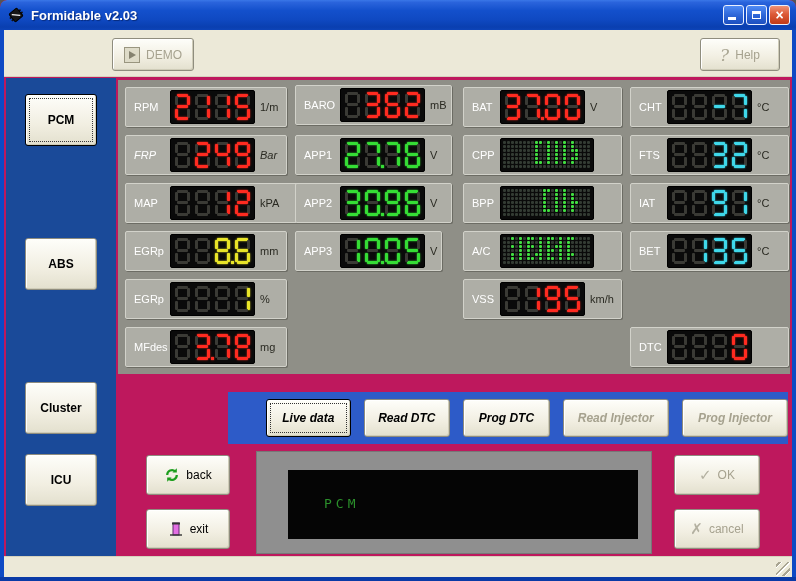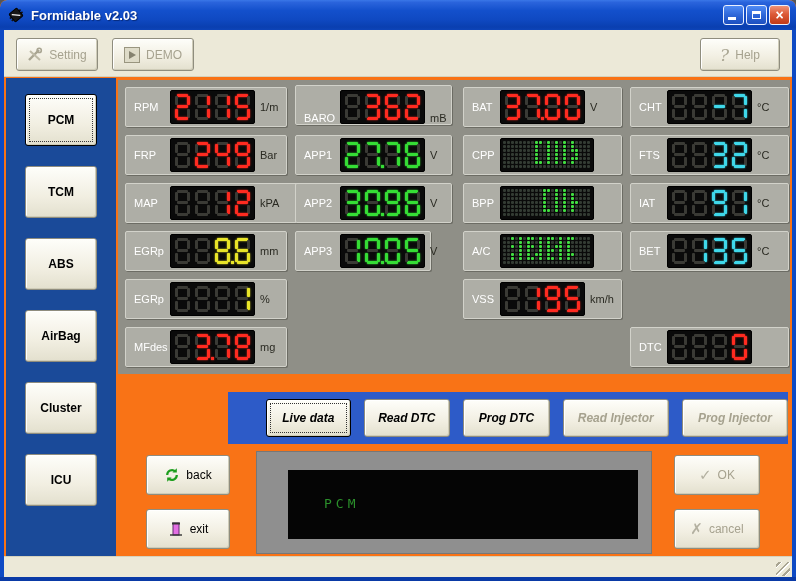--- a/index.html
+++ b/index.html
@@ -1,16 +1,16 @@
 <!DOCTYPE html>
 <html><head>
 <meta charset="utf-8">
 <style>
   html,body{margin:0;padding:0;background:#555;font-family:"Liberation Sans","DejaVu Sans",sans-serif;}
-  #win{position:relative;width:796px;height:581px;background:#f97316;overflow:hidden;
+  #win{position:relative;width:796px;height:581px;background:#be185d;overflow:hidden;
        border-radius:7px 7px 0 0;}
   
   #titlebar{position:absolute;left:0;top:0;width:796px;height:30px;
     background:linear-gradient(180deg,#3a77e8 0%,#2a64dc 8%,#1350cc 35%,#0f49c2 65%,#0a3fb0 90%,#0d44b8 100%);
     border-radius:7px 7px 0 0;display:flex;align-items:center;gap:7px;padding-left:8px;box-sizing:border-box;}
   #title-text{color:#fff;font-weight:bold;font-size:13px;text-shadow:1px 1px 1px #072a7a;}
   .winbtns{position:absolute;right:6px;top:5px;display:flex;gap:2px;}
   .wbtn{width:21px;height:20px;border-radius:3px;border:1px solid #eaf0ff;box-sizing:border-box;
     background:linear-gradient(180deg,#4f8bf5 0%,#2f67d8 50%,#1c4fc0 100%);
     display:flex;align-items:center;justify-content:center;position:relative;}
@@ -114,52 +114,38 @@
         </div>
       <div class="wbtn close">
           <span class="glyph-close">×</span>
         </div>
     </div>
   </div>
   <div class="win-edge" id="edge-l"></div>
   <div class="win-edge" id="edge-r"></div>
 
   <div id="toolbar">
-    <button class="xp-btn disabled" id="btn-setting">
-      <svg width="16" height="16" viewBox="0 0 16 16">
-        <line x1="2" y1="13" x2="12" y2="3" stroke="#a9a592" stroke-width="2.4"></line>
-        <line x1="3" y1="4" x2="13" y2="13" stroke="#bdb9a6" stroke-width="2"></line>
-        <circle cx="12.2" cy="3.4" r="2.1" fill="none" stroke="#a9a592" stroke-width="1.6"></circle>
-      </svg>
-      <span>Setting</span>
-    </button>
     <button class="xp-btn disabled" id="btn-demo">
       <span class="demo-ico">
           <span class="demo-tri"></span>
         </span>
       <span>DEMO</span>
     </button>
     <button class="xp-btn disabled" id="btn-help">
       <span class="qmark">?</span>
       <span>Help</span>
     </button>
   </div>
 
   <div id="sidebar">
       <button class="xp-btn side-btn active" style="top: 16px;">
         <span>PCM</span>
       </button>
-      <button class="xp-btn side-btn" style="top: 88px;">
-        <span>TCM</span>
-      </button>
       <button class="xp-btn side-btn" style="top: 160px;">
         <span>ABS</span>
-      </button>
-      <button class="xp-btn side-btn" style="top: 232px;">
-        <span>AirBag</span>
       </button>
       <button class="xp-btn side-btn" style="top: 304px;">
         <span>Cluster</span>
       </button>
       <button class="xp-btn side-btn" style="top: 376px;">
         <span>ICU</span>
       </button>
     </div>
 
   <div id="gauge-panel">
@@ -198,21 +184,21 @@
             <i class="sg sg-b"></i>
             <i class="sg sg-c on"></i>
             <i class="sg sg-d on"></i>
             <i class="sg sg-e"></i>
             <i class="sg sg-f on"></i>
             <i class="sg sg-g on"></i>
           </span>
         </div>
         <span class="unit">1/m</span>
       </div>
-      <div class="cell" style="left: 7px; top: 55px; width: 162px;">
+      <div class="cell" style="left: 7px; top: 55px; width: 162px; font-style: italic;">
         <span class="glabel" style="width: 44px;">FRP</span>
         <div class="led" style="color: rgb(255, 43, 32);">
           <span class="digit">
             <i class="sg sg-a"></i>
             <i class="sg sg-b"></i>
             <i class="sg sg-c"></i>
             <i class="sg sg-d"></i>
             <i class="sg sg-e"></i>
             <i class="sg sg-f"></i>
             <i class="sg sg-g"></i>
@@ -410,21 +396,21 @@
             <i class="sg sg-b on"></i>
             <i class="sg sg-c on"></i>
             <i class="sg sg-d on"></i>
             <i class="sg sg-e on"></i>
             <i class="sg sg-f on"></i>
             <i class="sg sg-g on"></i>
           </span>
         </div>
         <span class="unit">mg</span>
       </div>
-      <div class="cell" style="left: 177px; top: 5px; width: 157px; align-items: flex-end;">
+      <div class="cell" style="left: 177px; top: 5px; width: 157px;">
         <span class="glabel" style="width: 44px;">BARO</span>
         <div class="led" style="color: rgb(255, 43, 32);">
           <span class="digit">
             <i class="sg sg-a"></i>
             <i class="sg sg-b"></i>
             <i class="sg sg-c"></i>
             <i class="sg sg-d"></i>
             <i class="sg sg-e"></i>
             <i class="sg sg-f"></i>
             <i class="sg sg-g"></i>
@@ -538,21 +524,21 @@
             <i class="sg sg-b"></i>
             <i class="sg sg-c on"></i>
             <i class="sg sg-d on"></i>
             <i class="sg sg-e on"></i>
             <i class="sg sg-f on"></i>
             <i class="sg sg-g on"></i>
           </span>
         </div>
         <span class="unit">V</span>
       </div>
-      <div class="cell" style="left: 177px; top: 151px; width: 136px;">
+      <div class="cell" style="left: 177px; top: 151px; width: 147px;">
         <span class="glabel" style="width: 44px;">APP3</span>
         <div class="led" style="color: rgb(53, 221, 53);">
           <span class="digit">
             <i class="sg sg-a"></i>
             <i class="sg sg-b on"></i>
             <i class="sg sg-c on"></i>
             <i class="sg sg-d"></i>
             <i class="sg sg-e"></i>
             <i class="sg sg-f"></i>
             <i class="sg sg-g"></i>

